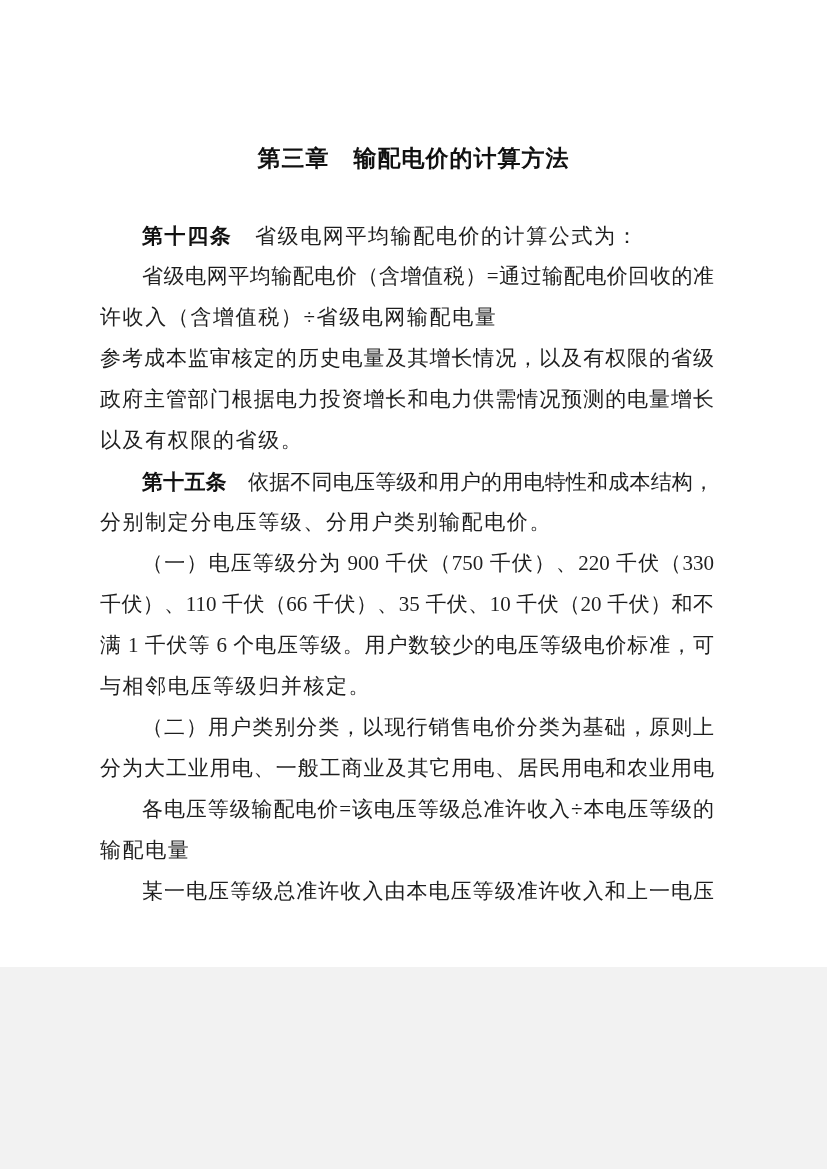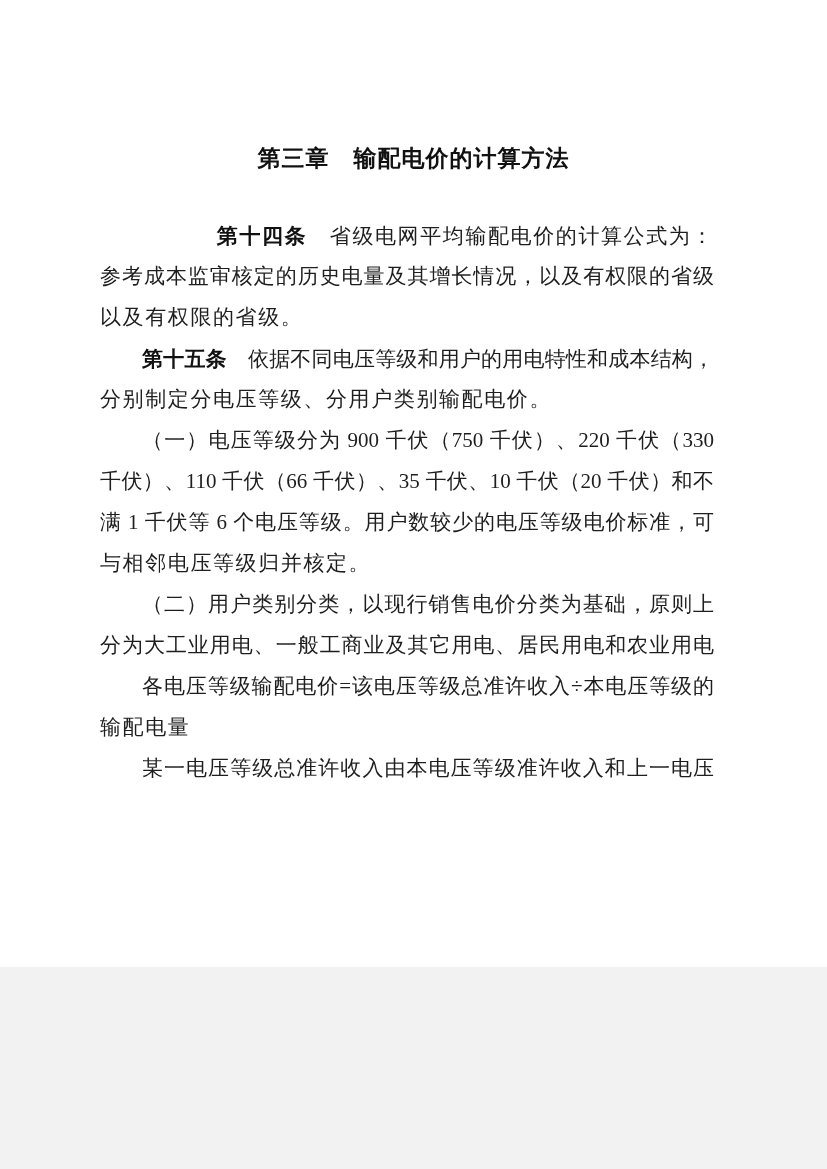--- a/index.html
+++ b/index.html
@@ -42,21 +42,21 @@
     letter-spacing: 1.6px;
     white-space: nowrap;
   }
   .line.just {
     white-space: normal;
     letter-spacing: 0;
     text-align: justify;
     text-align-last: justify;
     text-justify: inter-character;
   }
-  .line.indent { text-indent: 2em; text-align: right; }
+  .line.indent { text-indent: 2em; }
   .lead {
     font-family: "Liberation Sans", sans-serif;
     font-weight: bold;
     color: #111111;
   }
   .pageno {
     position: absolute;
     top: 1038px;
     right: 113px;
     font-size: 19px;
@@ -67,21 +67,24 @@
 </style>
 </head>
 <body>
 
 <div class="page">
 
   <h1 class="title">第三章　输配电价的计算方法</h1>
 
   <div class="body">
     <div class="line indent"><b class="lead">第十四条</b><span>　省级电网平均输配电价的计算公式为：</span></div>
+    <div class="line indent just"><span>省级电网平均输配电价（含增值税）=通过输配电价回收的准</span></div>
+    <div class="line"><span>许收入（含增值税）÷省级电网输配电量</span></div>
     <div class="line just"><span>参考成本监审核定的历史电量及其增长情况，以及有权限的省级</span></div>
+    <div class="line just"><span>政府主管部门根据电力投资增长和电力供需情况预测的电量增长</span></div>
     <div class="line"><span>以及有权限的省级。</span></div>
     <div class="line indent just"><b class="lead">第十五条</b><span>　依据不同电压等级和用户的用电特性和成本结构，</span></div>
     <div class="line"><span>分别制定分电压等级、分用户类别输配电价。</span></div>
     <div class="line indent just"><span>（一）电压等级分为 900 千伏（750 千伏）、220 千伏（330</span></div>
     <div class="line just"><span>千伏）、110 千伏（66 千伏）、35 千伏、10 千伏（20 千伏）和不</span></div>
     <div class="line just"><span>满 1 千伏等 6 个电压等级。用户数较少的电压等级电价标准，可</span></div>
     <div class="line"><span>与相邻电压等级归并核定。</span></div>
     <div class="line indent just"><span>（二）用户类别分类，以现行销售电价分类为基础，原则上</span></div>
     <div class="line just"><span>分为大工业用电、一般工商业及其它用电、居民用电和农业用电</span></div>
     <div class="line indent just"><span>各电压等级输配电价=该电压等级总准许收入÷本电压等级的</span></div>

